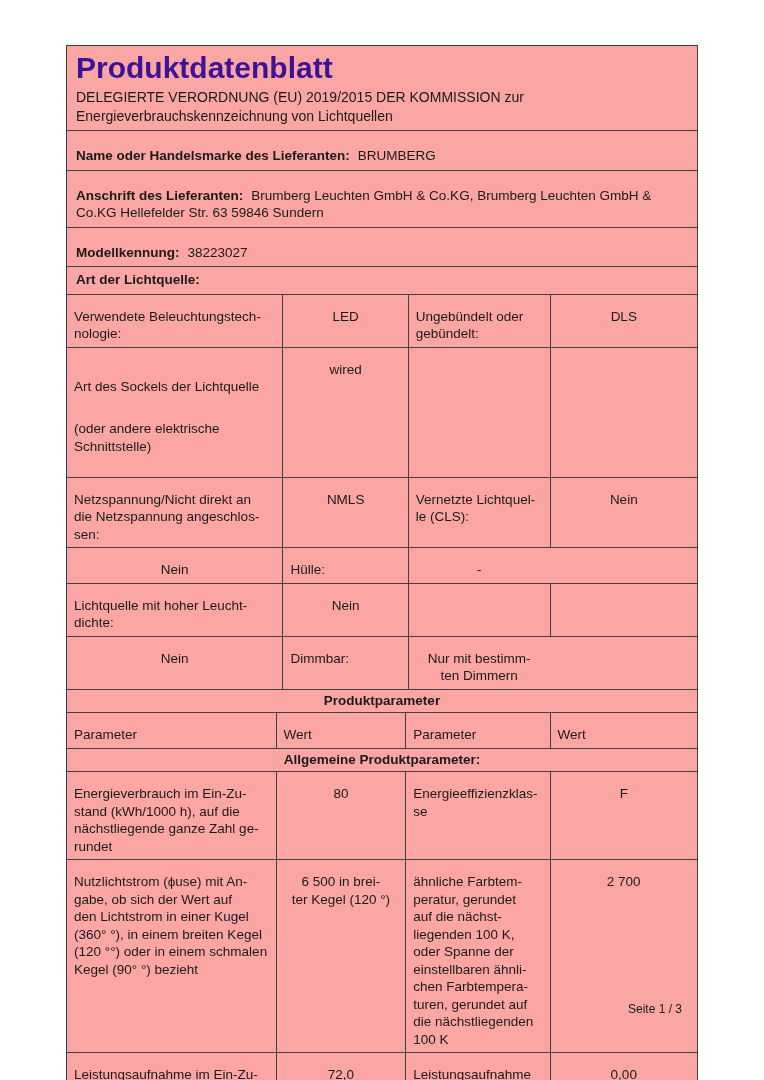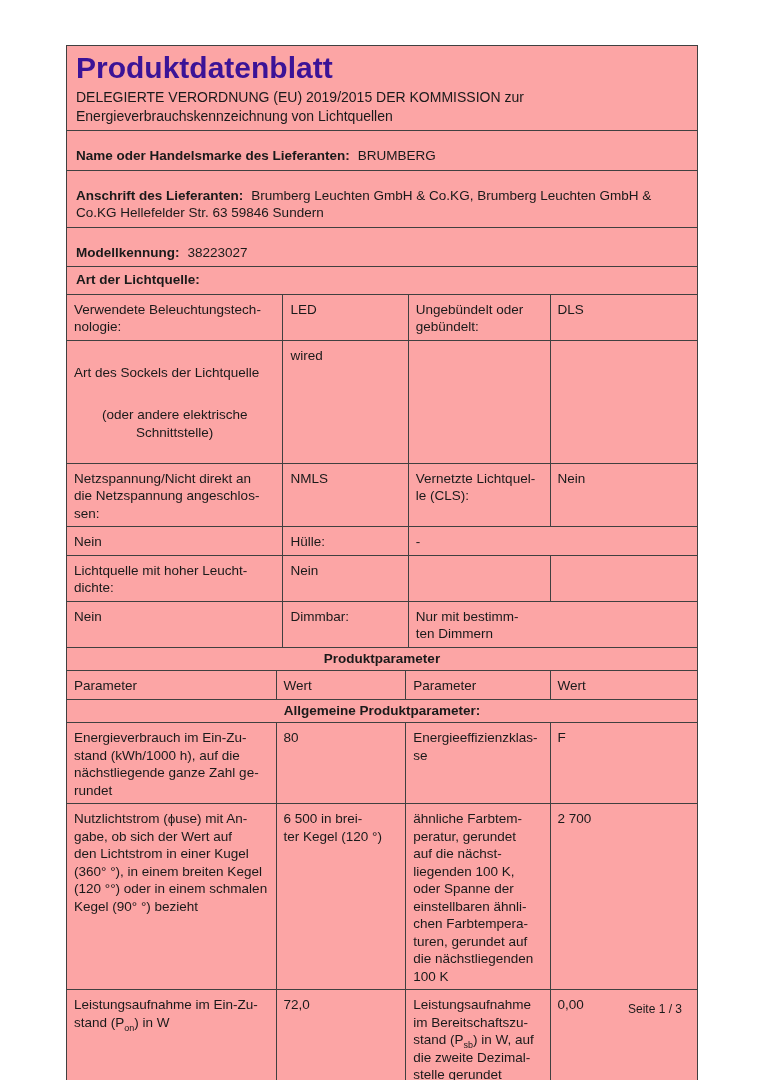--- a/index.html
+++ b/index.html
@@ -25,26 +25,26 @@
   .full{padding:16px 9px 5px;font-size:13.5px;line-height:17.5px;}
   .lbl{font-weight:bold;margin-right:8px;}
   
   .sec-left{padding:4px 9px 5px;font-size:13.5px;line-height:17.5px;font-weight:bold;}
   .sec-center{padding:2px 9px 3px;font-size:13.5px;line-height:17.5px;font-weight:bold;text-align:center;}
   
   .cols{display:grid;}
   .grid-a{grid-template-columns:34.2% 19.9% 22.5% 23.4%;}
   .grid-b{grid-template-columns:33.1% 20.6% 22.9% 23.4%;}
   .cell{
-    padding:6px 7px 4px;font-size:13.5px;line-height:17.5px;
+    padding:13px 7px 4px;font-size:13.5px;line-height:17.5px;
     white-space:pre-line;overflow-wrap:break-word;
   }
   .cell + .cell{border-left:1px solid #404040;}
-  .val{}
-  .para-gap{margin-top:7px;text-align:center;}
+  .val{text-align:center;}
+  .para-gap{margin-top:7px;}
   sub{font-size:9px;line-height:0;}
   .hdr-cell{white-space:normal;}
   .footer{
     position:absolute;right:82px;top:1002px;
     font-size:12px;line-height:15px;color:#1a1a1a;
   }
 </style>
 </head>
 <body>
 

